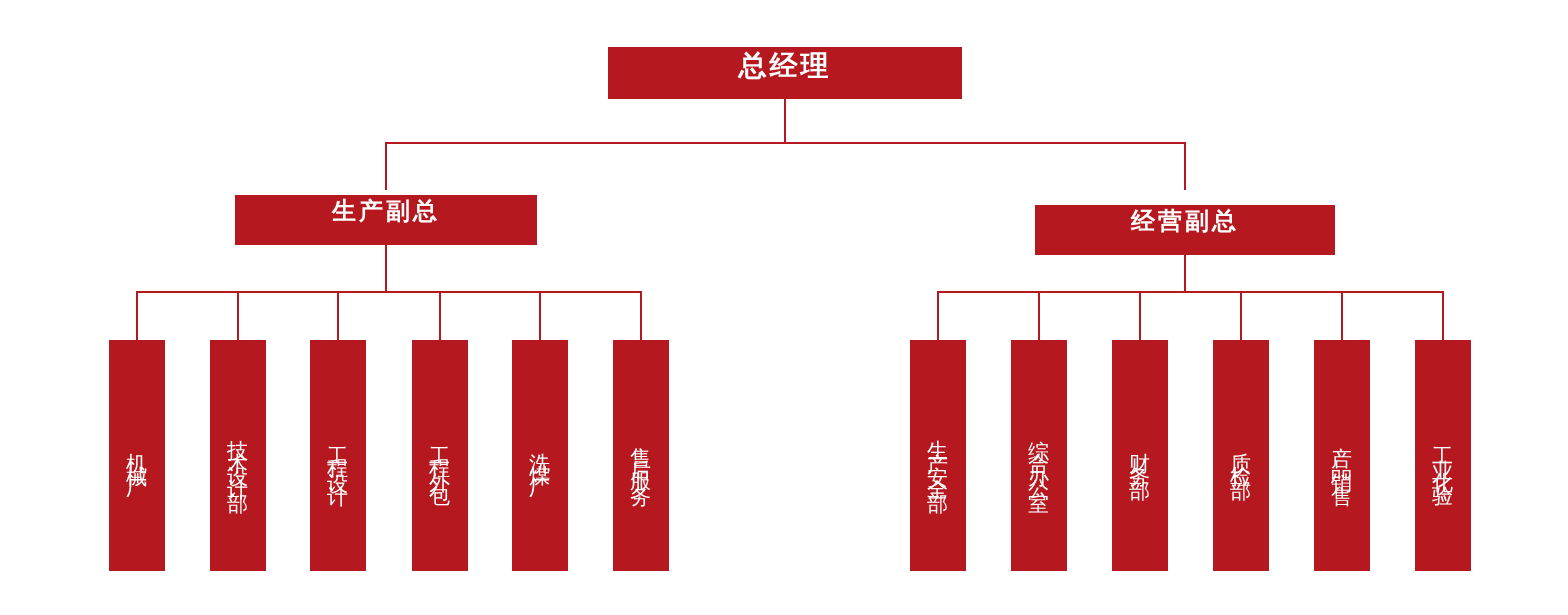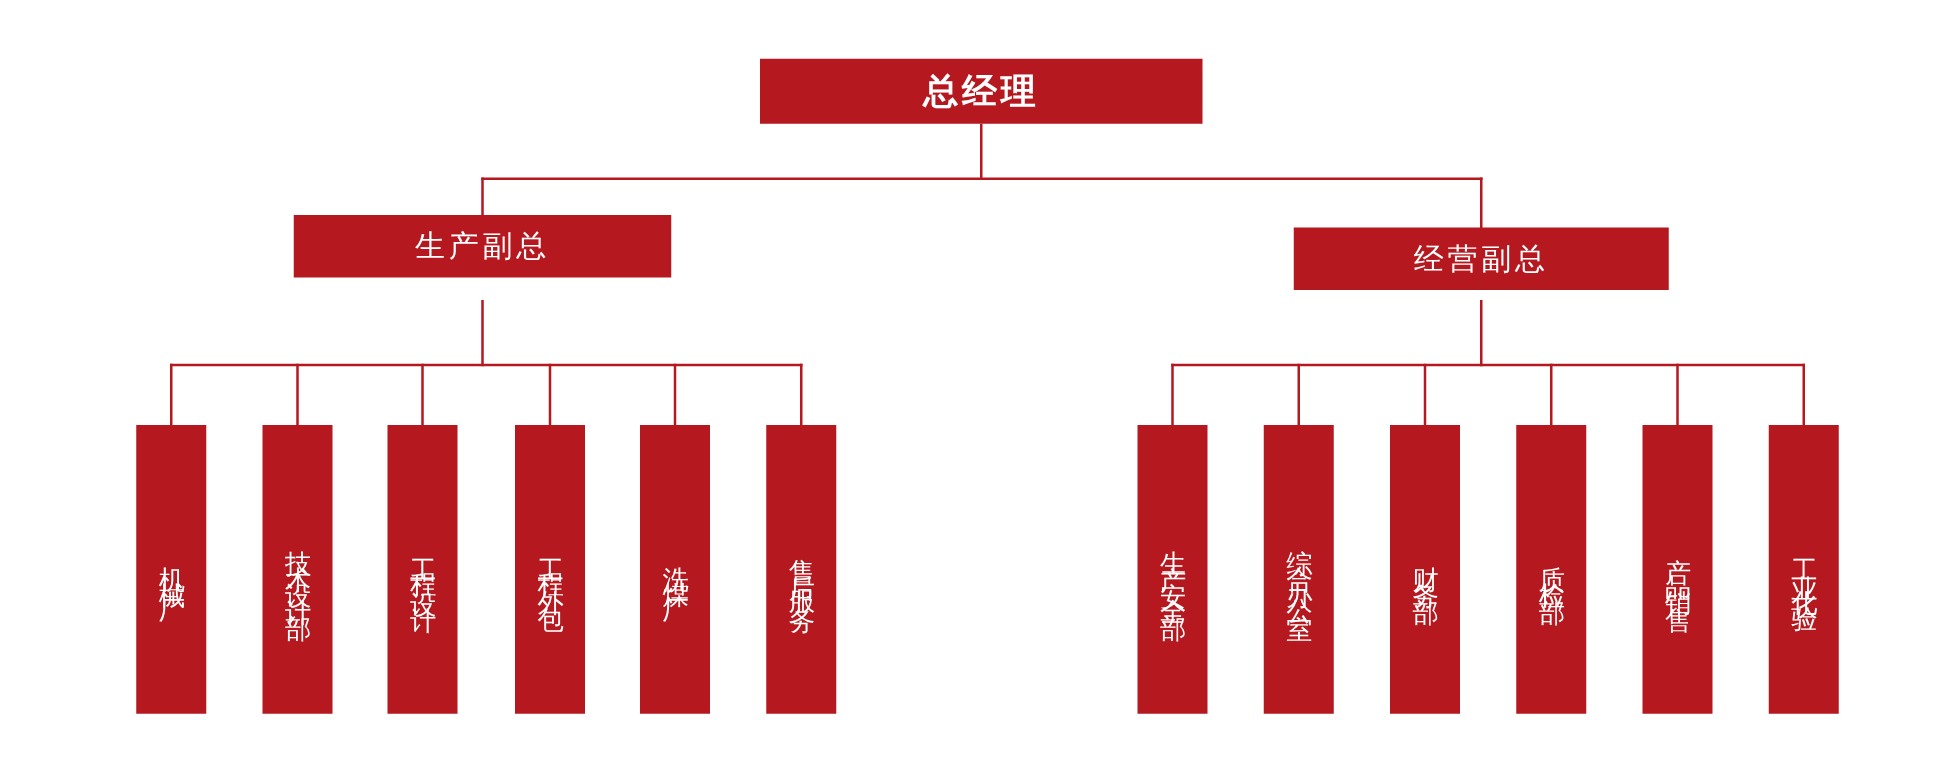--- a/index.html
+++ b/index.html
@@ -17,36 +17,35 @@
     width:1568px;
     height:615px;
     background:#ffffff;
     overflow:hidden;
   }
   .node{
     position:absolute;
     background:var(--red);
     color:var(--white);
     display:flex;
-    align-items:center;
     justify-content:center;
     box-sizing:border-box;
   }
   .node--root{
     left:608px; top:47px;
     width:354px; height:52px;
     font-size:28px;
     font-weight:bold;
     letter-spacing:3px;
   }
   .node--branch{
-    top:172px;
+    top:195px;
     width:302px; height:50px;
     font-size:24px;
-    font-weight:normal;
+    font-weight:bold;
     letter-spacing:3px;
   }
   .node--branch.left{ left:235px; }
   .node--branch.right{ left:1035px; width:300px;margin-top:10px; }
   .leaf{
     position:absolute;
     top:340px;
     width:56px;
     height:231px;
     background:var(--red);

